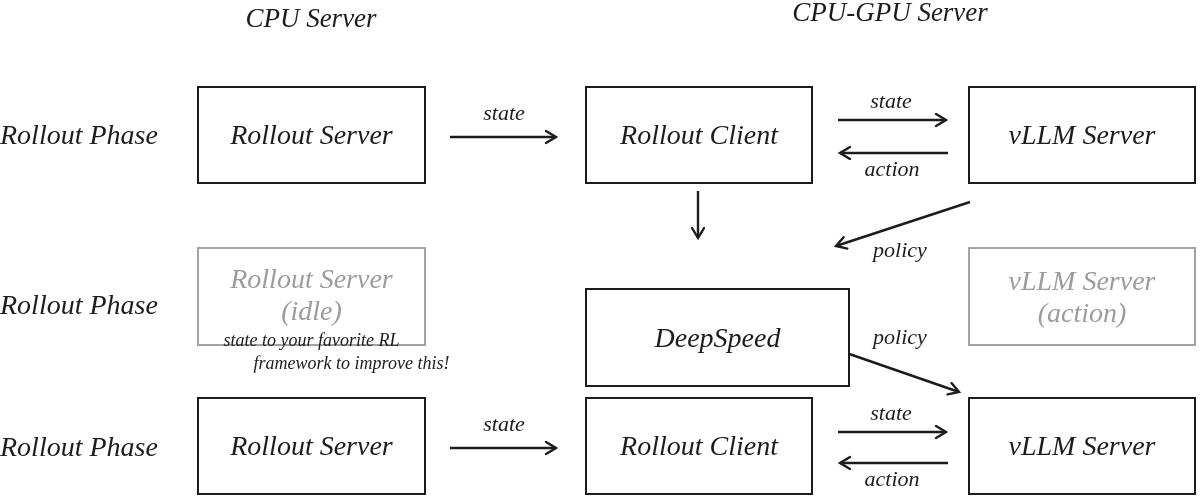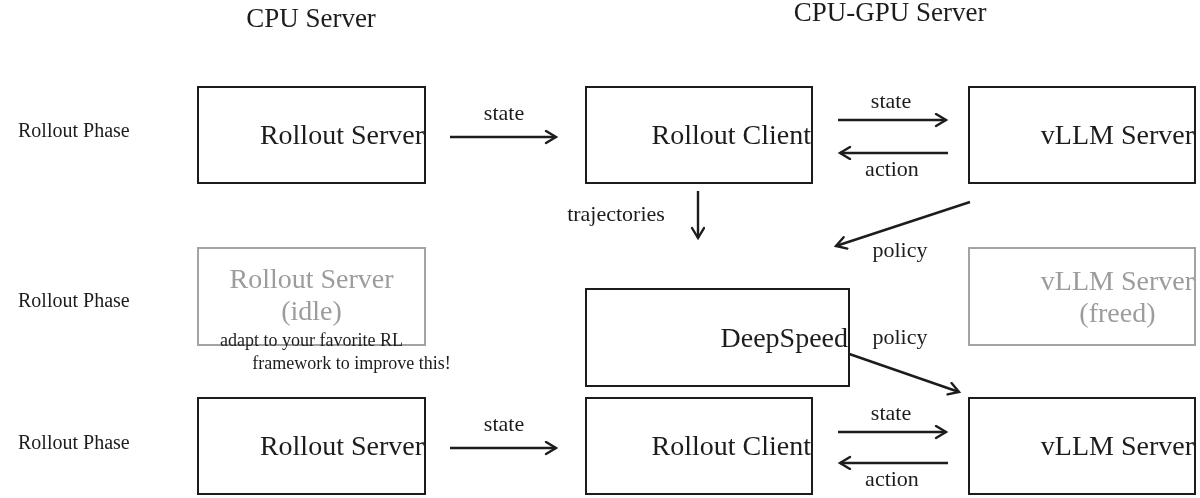--- a/index.html
+++ b/index.html
@@ -1,24 +1,24 @@
 <!DOCTYPE html>
 <html><head>
 <meta charset="utf-8">
 <style>
   html,body{margin:0;padding:0;background:#ffffff;}
   #stage{
     position:relative;width:1200px;height:498px;background:#ffffff;overflow:hidden;
-    font-family:"Liberation Serif","DejaVu Serif",serif;color:#1c1c1c;
+    font-family:"Liberation Serif","DejaVu Serif",serif;color:#1c1c1c;font-style:italic;
   }
   .hdr{position:absolute;transform:translateX(-50%);font-size:27px;white-space:nowrap;}
-  .phase{position:absolute;left:18px;font-size:20px;white-space:nowrap;}
+  .phase{position:absolute;left:0;font-size:28px;white-space:nowrap;}
   .node{
     position:absolute;border:2.5px solid #1c1c1c;background:#ffffff;
-    display:flex;align-items:center;justify-content:flex-end;box-sizing:border-box;
+    display:flex;align-items:center;justify-content:center;box-sizing:border-box;
   }
   .node .lbl{font-size:28px;white-space:nowrap;}
   .node.gray{border-color:#a3a3a3;}
   .node.gray .lbl{color:#9c9c9c;}
   .stack{display:flex;flex-direction:column;align-items:center;line-height:32px;}
   #idle-box{overflow:visible;align-items:flex-start;}
   #idle-box .abs{position:absolute;left:50%;transform:translateX(-50%);white-space:nowrap;}
   #idle-box .lbl1{top:14px;}
   #idle-box .lbl2{top:46px;}
   .note{font-size:18px;color:#1c1c1c;line-height:23px;}
@@ -54,50 +54,49 @@
       <line x1="832" y1="348" x2="959" y2="392" marker-end="url(#ah)"></line>
       <line x1="450" y1="448" x2="556" y2="448" marker-end="url(#ah)"></line>
       <line x1="838" y1="432" x2="946" y2="432" marker-end="url(#ah)"></line>
       <line x1="948" y1="463" x2="840" y2="463" marker-end="url(#ah)"></line>
     </g>
   </svg>
 
   <div class="elabel" style="left:504px;top:100px;">state</div>
   <div class="elabel" style="left:891px;top:88px;">state</div>
   <div class="elabel" style="left:892px;top:156px;">action</div>
-  <div class="elabel" style="left:616px;top:201px;">trajectories</div>
   <div class="elabel" style="left:900px;top:237px;">policy</div>
   <div class="elabel" style="left:900px;top:324px;">policy</div>
   <div class="elabel" style="left:504px;top:411px;">state</div>
   <div class="elabel" style="left:891px;top:400px;">state</div>
   <div class="elabel" style="left:892px;top:466px;">action</div>
 
   <div class="node" style="left:197px;top:86px;width:229px;height:98px;">
     <span class="lbl">Rollout Server</span>
   </div>
   <div class="node" style="left:585px;top:86px;width:228px;height:98px;">
     <span class="lbl">Rollout Client</span>
   </div>
   <div class="node" style="left:968px;top:86px;width:228px;height:98px;">
     <span class="lbl">vLLM Server</span>
   </div>
 
   <div class="node gray" id="idle-box" style="left:197px;top:247px;width:229px;height:99px;">
     <span class="lbl abs lbl1">Rollout Server</span>
     <span class="lbl abs lbl2">(idle)</span>
-    <span class="note abs note1">adapt to your favorite RL</span>
+    <span class="note abs note1">state to your favorite RL</span>
     <span class="note abs note2">framework to improve this!</span>
   </div>
   <div class="node" style="left:585px;top:247px;width:265px;height:99px;margin-top:41px;">
     <span class="lbl">DeepSpeed</span>
   </div>
   <div class="node gray" style="left:968px;top:247px;width:228px;height:99px;">
     <span class="stack">
       <span class="lbl">vLLM Server</span>
-      <span class="lbl">(freed)</span>
+      <span class="lbl">(action)</span>
     </span>
   </div>
 
   <div class="node" style="left:197px;top:397px;width:229px;height:98px;">
     <span class="lbl">Rollout Server</span>
   </div>
   <div class="node" style="left:585px;top:397px;width:228px;height:98px;">
     <span class="lbl">Rollout Client</span>
   </div>
   <div class="node" style="left:968px;top:397px;width:228px;height:98px;">

